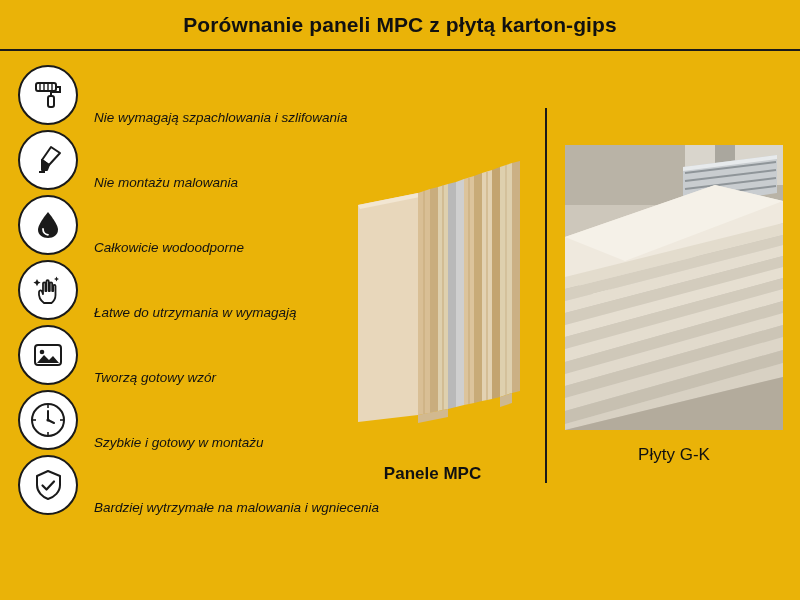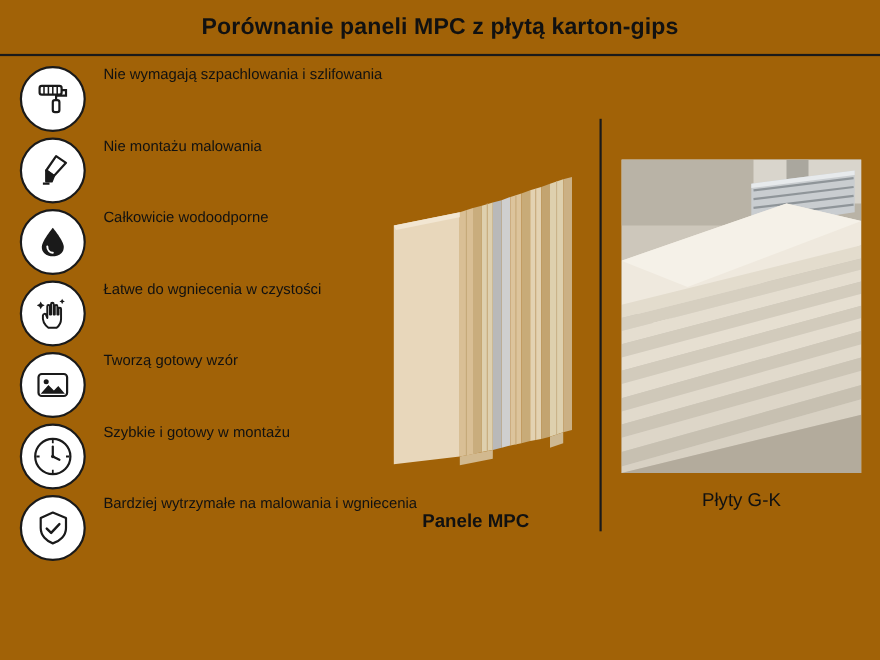--- a/index.html
+++ b/index.html
@@ -10,21 +10,21 @@
     width: 800px;
     height: 600px;
     background: #ffffff;
     font-family: "Liberation Sans", sans-serif;
     overflow: hidden;
   }
   .page {
     position: relative;
     width: 800px;
     height: 600px;
-    background: #a16207;
+    background: #eab308;
   }
   
   .header {
     position: absolute;
     top: 0;
     left: 0;
     width: 800px;
     height: 50px;
     display: flex;
     align-items: center;
@@ -47,22 +47,23 @@
 
   
   .features {
     position: absolute;
     top: 60px;
     left: 18px;
     width: 430px;
   }
   .feature-row {
     display: flex;
-    align-items: flex-start;
+    align-items: flex-end;
     height: 65px;
+    font-style: italic;
   }
   .feature-icon {
     width: 60px;
     height: 60px;
     flex: 0 0 60px;
     border: 2px solid #1a1a1a;
     border-radius: 50%;
     display: flex;
     align-items: center;
     justify-content: center;
@@ -181,21 +182,21 @@
     </div>
 
     <div class="feature-row">
       <div class="feature-icon">
         <svg width="34" height="34" viewBox="0 0 34 34">
           <path d="M13 30 C9 27 7.5 23 8 19 c0.3 -2 2.4 -2.3 3 -0.5 l1 2.6 V10.5 c0 -1.6 2.4 -1.6 2.4 0 V18 h1 V8.5 c0 -1.7 2.4 -1.7 2.4 0 V18 h1 v-7.5 c0 -1.6 2.4 -1.6 2.4 0 V18 h1 v-5 c0 -1.6 2.3 -1.6 2.3 0 v9 c0 4 -2 6.4 -4 8 z" fill="none" stroke="#1a1a1a" stroke-width="1.8" stroke-linejoin="round"></path>
           <path d="M6 6 l1.2 2.4 L9.6 9.6 L7.2 10.8 L6 13.2 L4.8 10.8 L2.4 9.6 L4.8 8.4 Z" fill="#1a1a1a"></path>
           <path d="M25.5 3.5 l0.8 1.7 1.7 0.8 -1.7 0.8 -0.8 1.7 -0.8 -1.7 -1.7 -0.8 1.7 -0.8 Z" fill="#1a1a1a"></path>
         </svg>
       </div>
-      <div class="feature-label">Łatwe do wgniecenia w czystości</div>
+      <div class="feature-label">Łatwe do utrzymania w wymagają</div>
     </div>
 
     <div class="feature-row">
       <div class="feature-icon">
         <svg width="34" height="34" viewBox="0 0 34 34">
           <rect x="4" y="7" width="26" height="20" rx="3" fill="none" stroke="#1a1a1a" stroke-width="2"></rect>
           <circle cx="11" cy="14" r="2.3" fill="#1a1a1a"></circle>
           <path d="M6 25 L13 17 L18 22 L22 18 L28 25 Z" fill="#1a1a1a"></path>
         </svg>
       </div>

